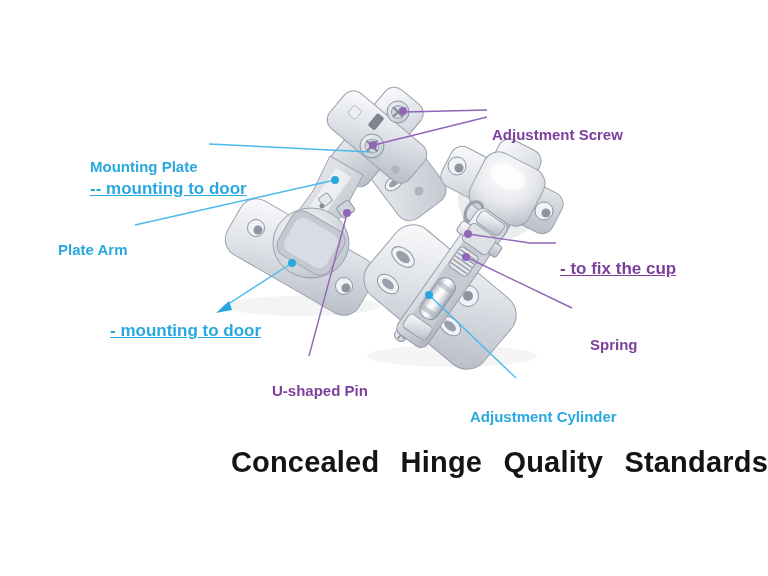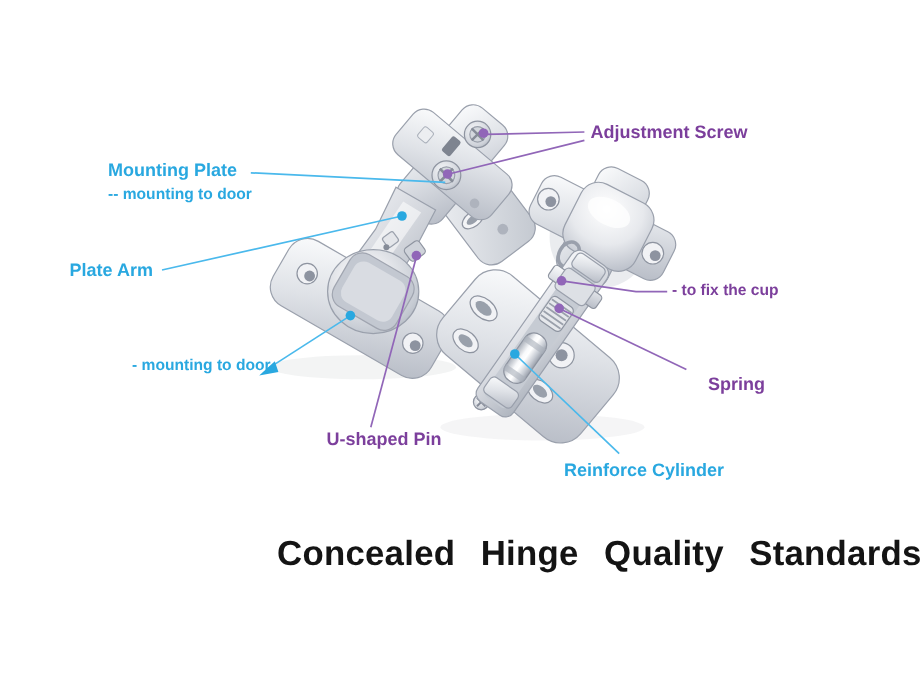--- a/index.html
+++ b/index.html
@@ -1,23 +1,23 @@
 <!DOCTYPE html>
 <html style="--cyan: #29a8e0; --cyan-line: #4ab9ec; --purple: #7c3f9c; --purple-line: #9166b8; --title-color: #141414;"><head>
 <meta charset="utf-8">
 <style>
   html,body{margin:0;padding:0;background:#ffffff;}
   .stage{
     position:relative;width:768px;height:576px;background:#ffffff;overflow:hidden;
     font-family:"Liberation Sans",sans-serif;
   }
   .diagram-svg{position:absolute;left:0;top:0;}
-  .callout{position:absolute;line-height:1.3;white-space:nowrap;}
+  .callout{position:absolute;line-height:1.3;white-space:nowrap;margin-top:24px;}
   .c-main{font-size:15px;font-weight:bold;}
-  .c-sub{font-size:13px;font-weight:bold;margin-top:1px;}
+  .c-sub{font-size:17px;font-weight:bold;margin-top:1px;text-decoration:underline;}
   .cyan{color:var(--cyan);}
   .purple{color:var(--purple);}
   .title{
     position:absolute;left:0;right:0;top:446px;text-align:right;
     font-size:29px;font-weight:bold;color:var(--title-color);
     word-spacing:13px;letter-spacing:0.2px;
   }
   .ln-c{stroke:var(--cyan-line);stroke-width:1.4;fill:none;}
   .ln-p{stroke:var(--purple-line);stroke-width:1.4;fill:none;}
   .dot-c{fill:var(--cyan);stroke:none;}
@@ -231,17 +231,17 @@
 
   <div class="callout purple" style="left:560px;top:233px">
     <div class="c-sub">- to fix the cup</div>
   </div>
 
   <div class="callout purple" style="left:590px;top:311px">
     <div class="c-main">Spring</div>
   </div>
 
   <div class="callout cyan" style="left:470px;top:383px">
-    <div class="c-main">Reinforce Cylinder</div>
+    <div class="c-main">Adjustment Cylinder</div>
   </div>
 
   <div class="title">Concealed Hinge Quality Standards</div>
 </div>
 
 </body></html>

